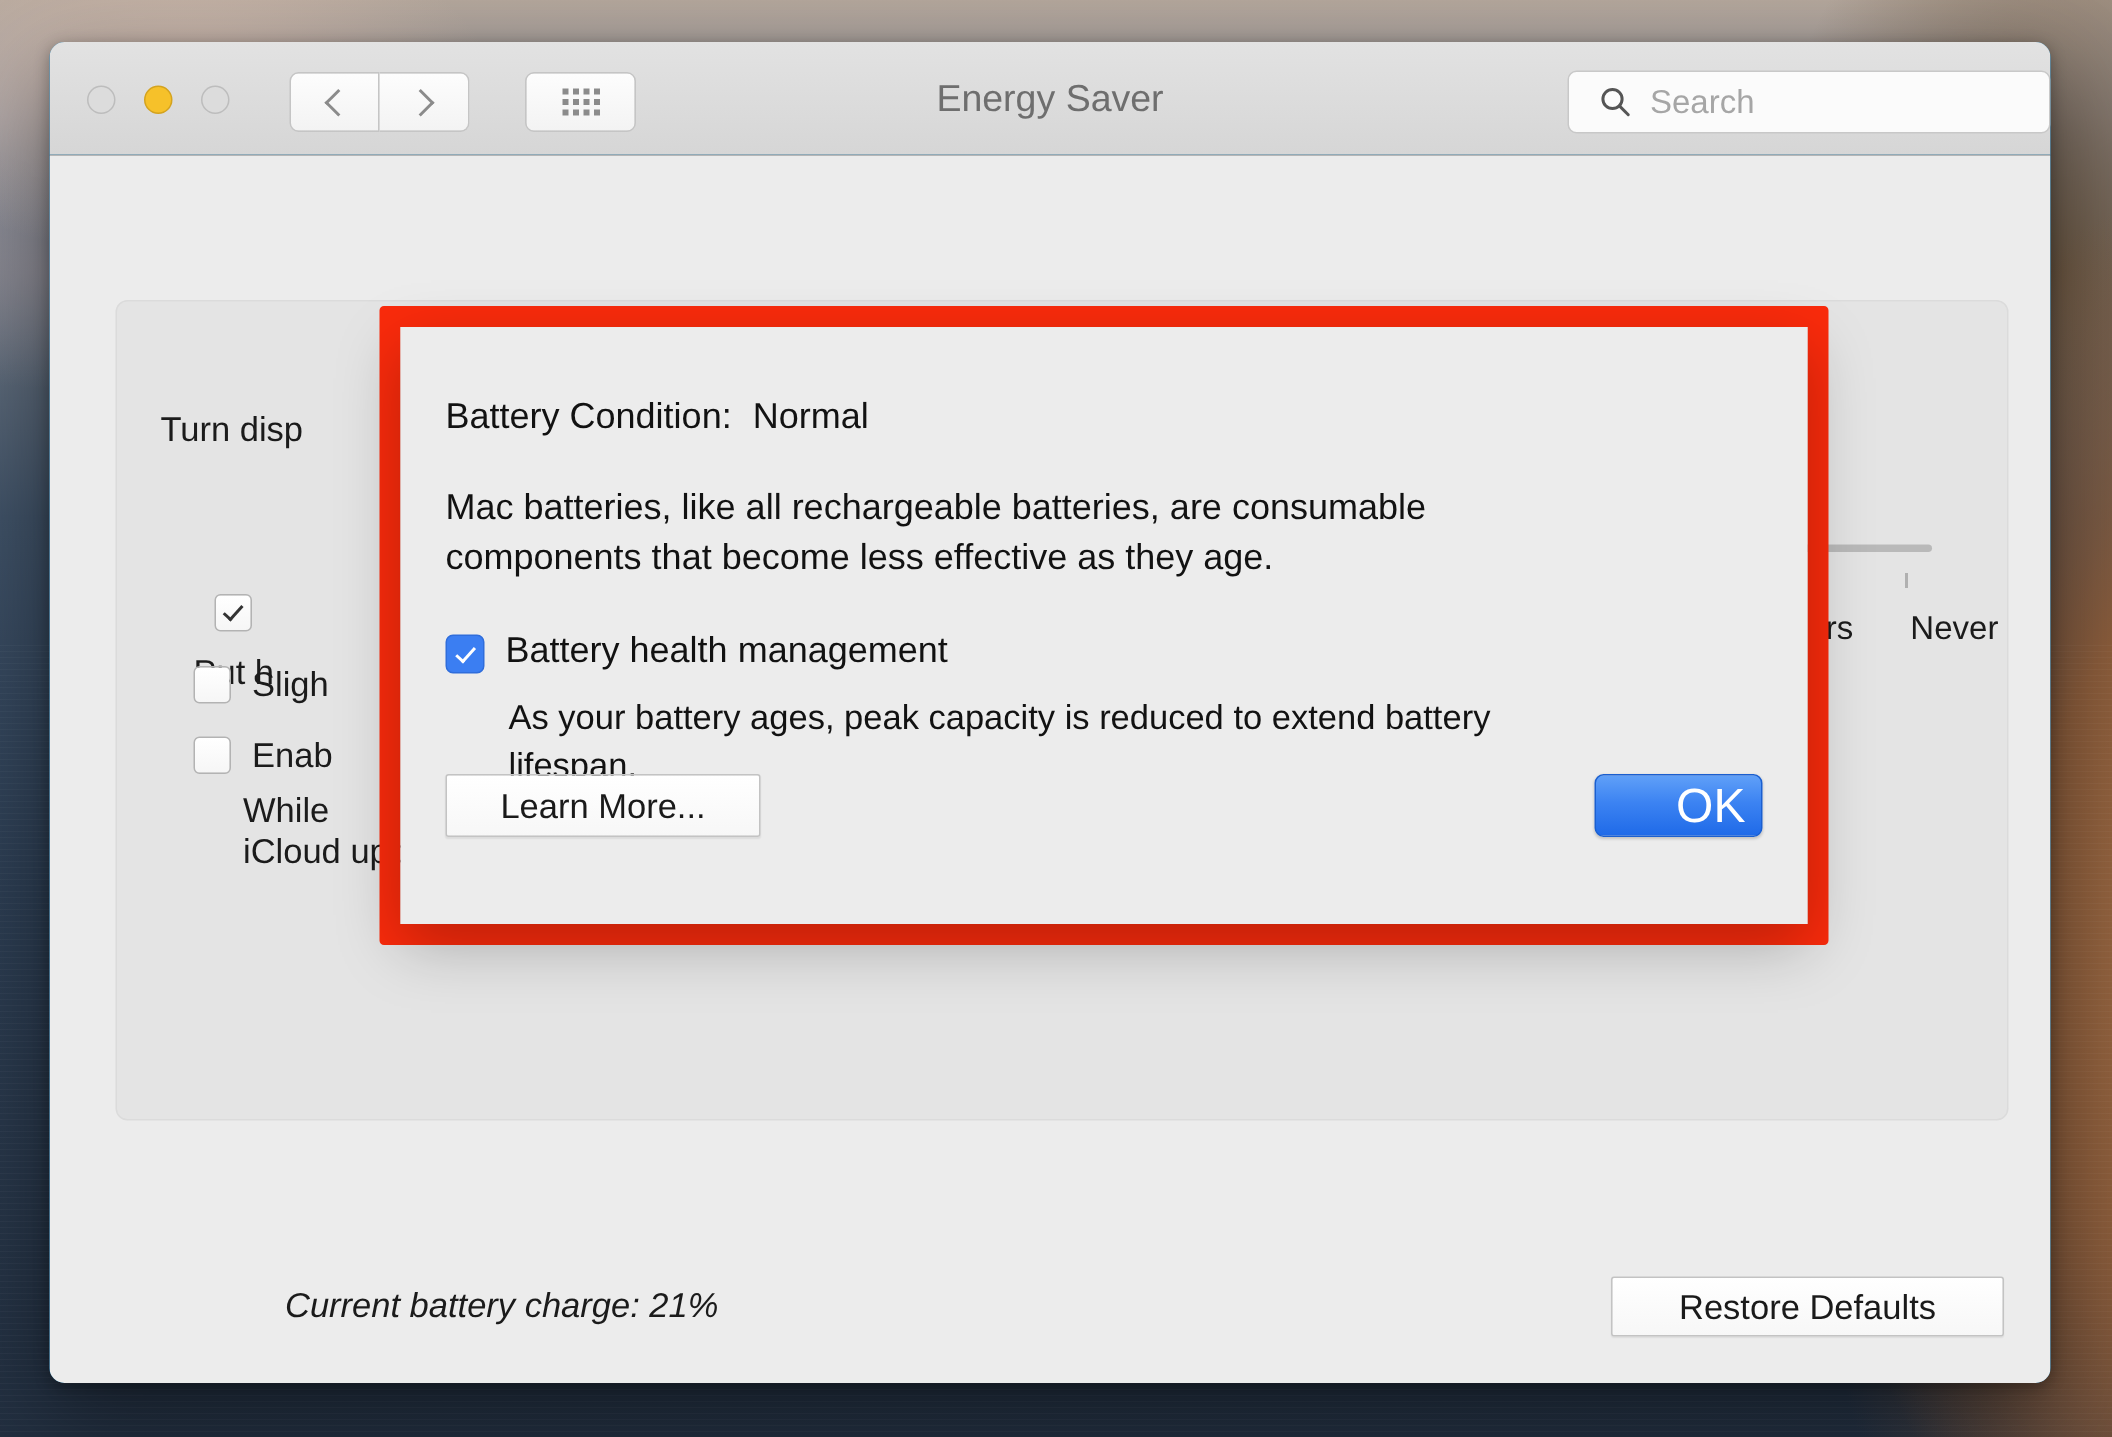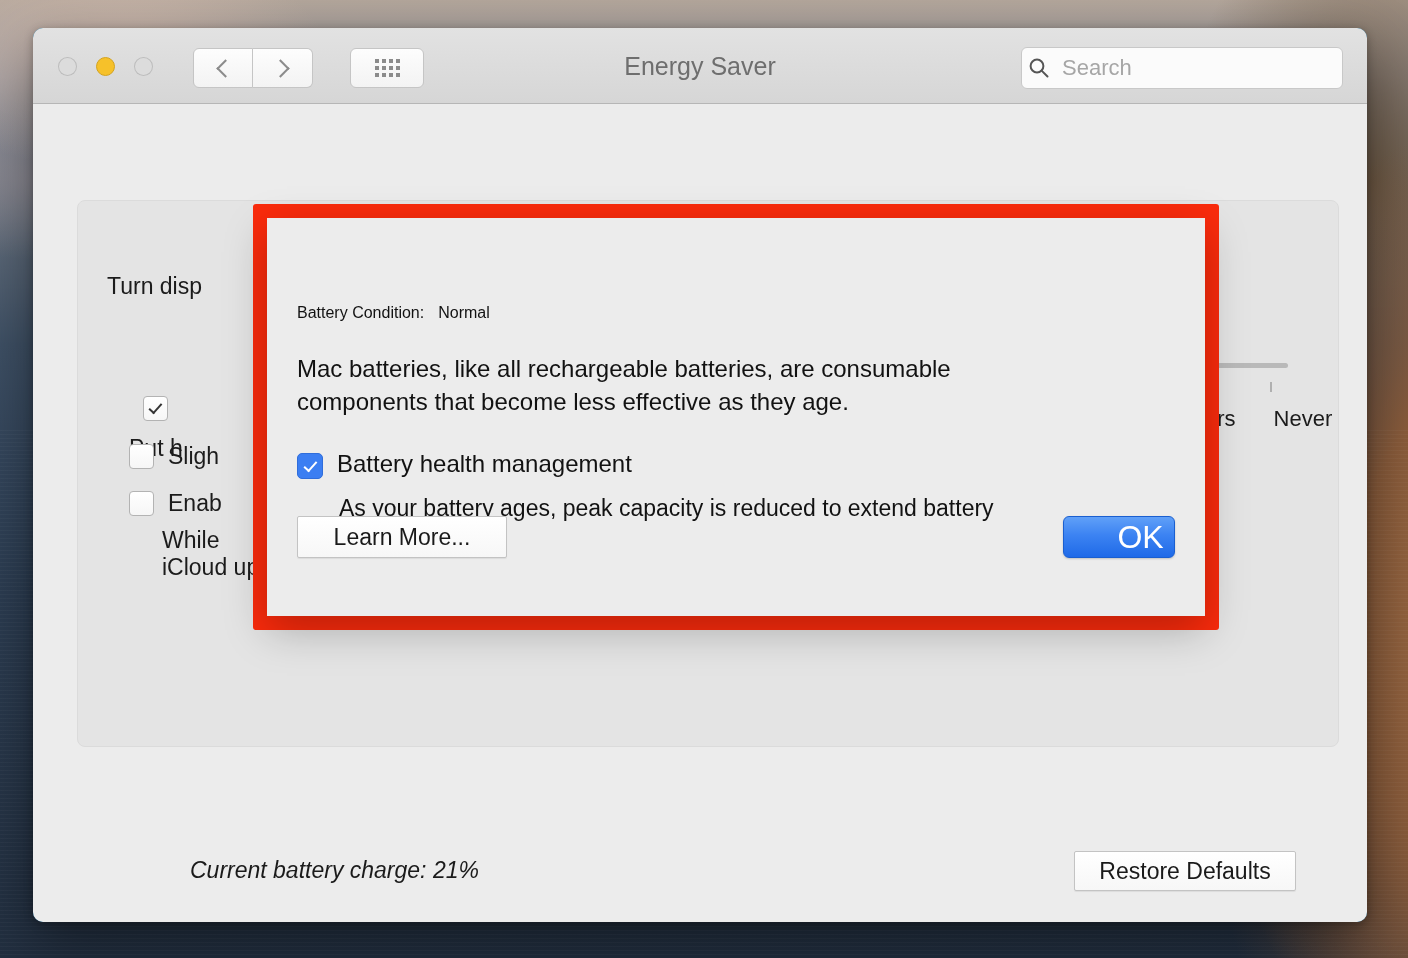--- a/index.html
+++ b/index.html
@@ -112,27 +112,27 @@
   }
   .grid-dots i { background: #8b8b8b; display: block; width: 4px; height: 4px; }
 
   #window-title {
     position: absolute; left: 0; right: 0; top: 24px;
     text-align: center;
     font-size: 25px; color: #6e6e6e;
   }
 
   #search-field {
-    position: absolute; right: 24px; top: 19px;
+    position: absolute; right: 0; top: 19px;
     width: 322px; height: 42px;
     background: #fbfbfb;
     border: 1px solid #c8c8c8;
     border-radius: 6px;
     display: flex; align-items: center;
-    padding: 0 6px;
+    padding: 0 20px;
   }
   #search-field svg { flex: none; }
   #search-placeholder { margin-left: 12px; font-size: 22px; color: #a6a6a6; }
 
   
   #content { position: relative; height: 818px; background: #ececec; }
 
   #settings-panel {
     position: absolute;
     left: 44px; top: 96px;
@@ -190,21 +190,21 @@
     border: 1px solid #c3c3c3;
     border-radius: 2px;
     font-size: 23px; color: #1a1a1a;
     font-family: "Liberation Sans", sans-serif;
     display: flex; align-items: center; justify-content: center;
     box-shadow: 0 1px 1px rgba(0,0,0,.07);
   }
 
   #restore-defaults {
     position: absolute; left: 1041px; top: 747px;
-    width: 222px; height: 40px;
+    width: 262px; height: 40px;
   }
 
   
   #bottom-bar { position: absolute; left: 0; right: 0; bottom: 0; height: 100px; }
 
   
   #sheet-highlight {
     position: absolute;
     left: 220px; top: 100px;
     width: 966px; height: 426px;
@@ -214,23 +214,22 @@
   #sheet {
     position: absolute;
     left: 234px; top: 114px;
     width: 938px; height: 398px;
     background: #ececec;
     padding: 46px 30px 0 30px;
     box-shadow: 0 14px 40px rgba(0,0,0,.25);
   }
 
   #condition-line {
-    font-size: 16px; color: #121212;
+    font-size: 24px; color: #121212;
     margin-bottom: 30px;
-    margin-top: 40px;
   }
   #condition-line .value { margin-left: 14px; }
 
   #sheet-desc {
     font-size: 24px; color: #121212;
     line-height: 1.38;
     width: 770px;
     margin-bottom: 32px;
   }
 

